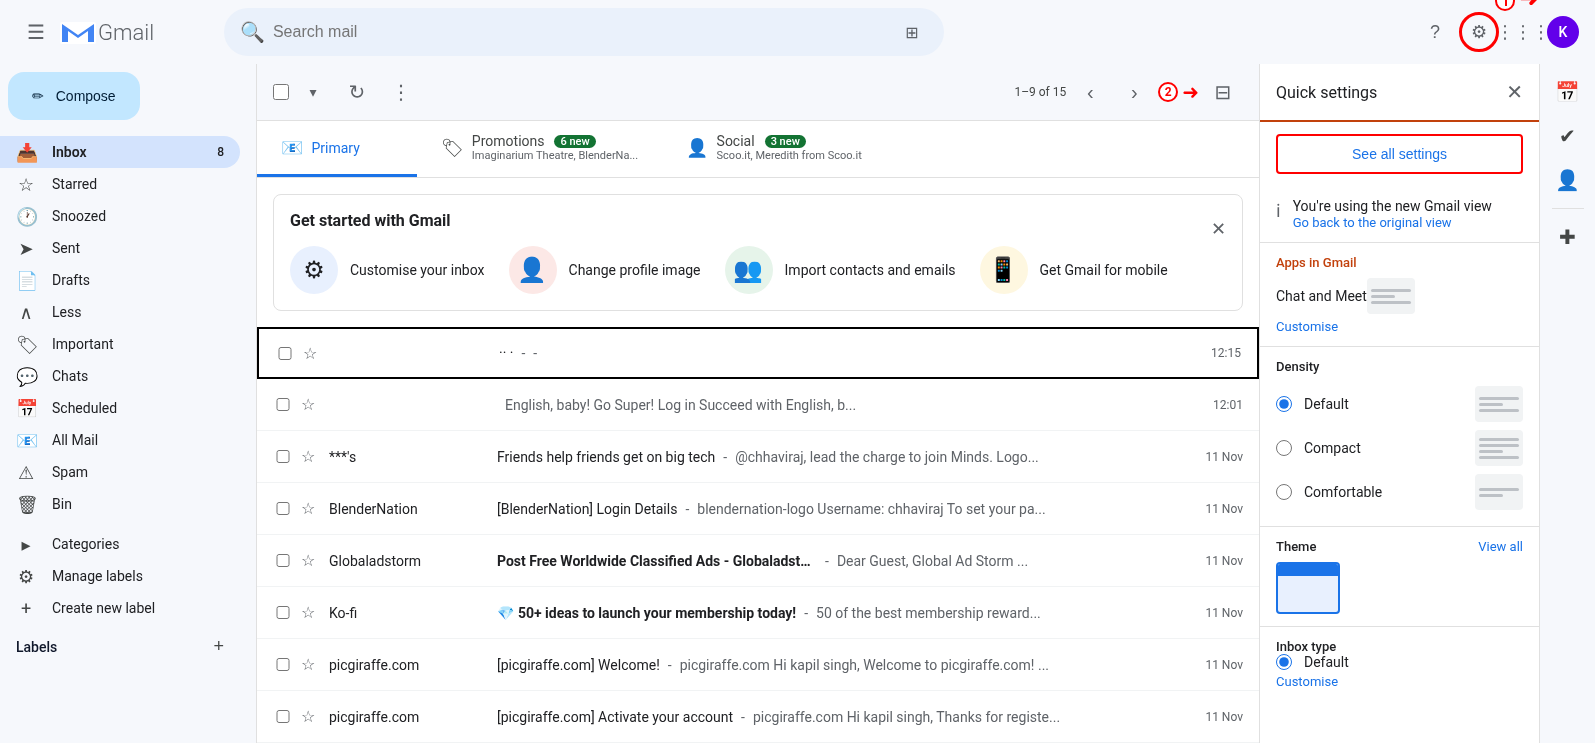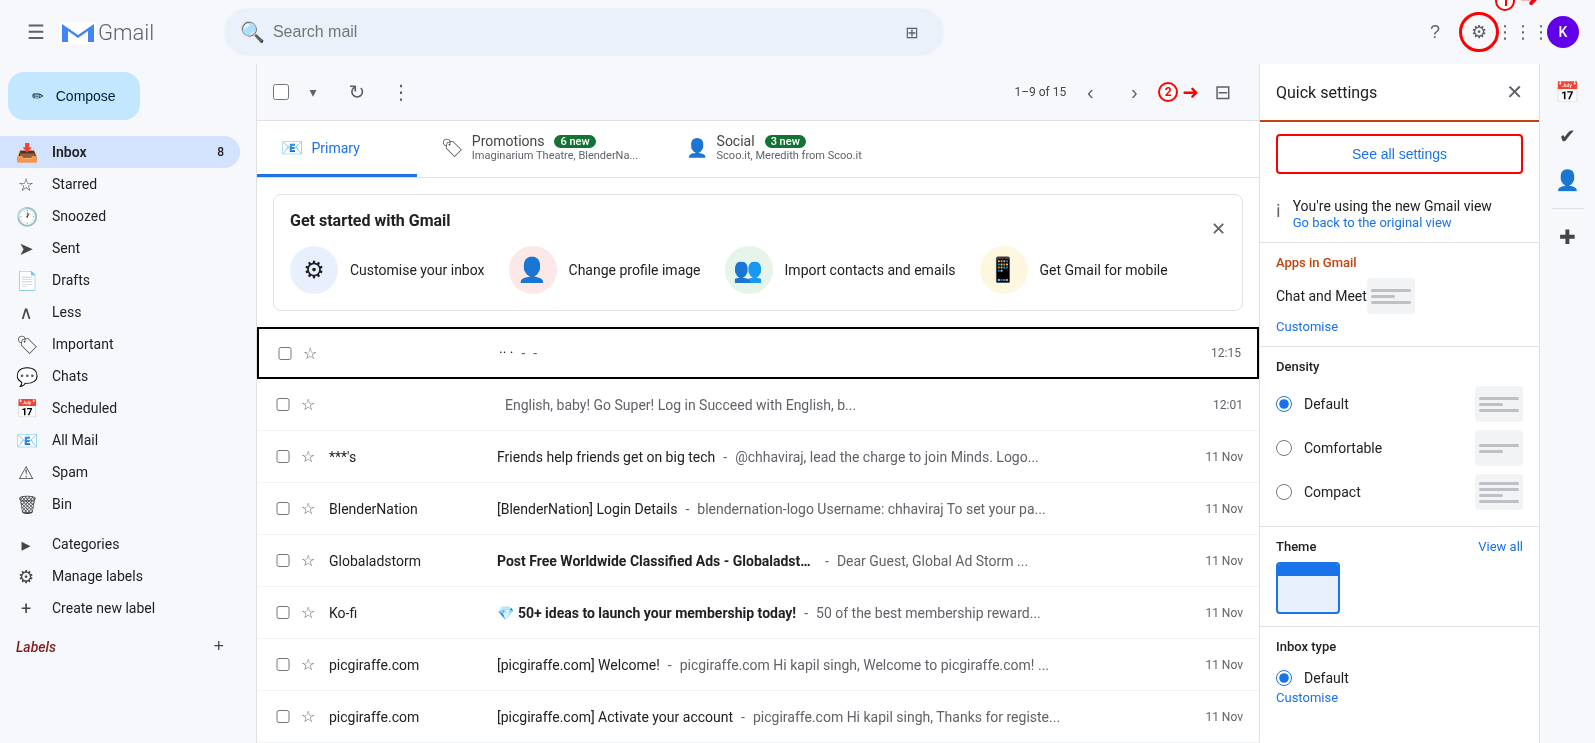--- a/index.html
+++ b/index.html
@@ -19,21 +19,21 @@
     .main { display: flex; flex: 1; overflow: hidden; }
 
     
     .sidebar { width: 256px; padding: 8px 0; overflow-y: auto; flex-shrink: 0; }
     .compose-btn { margin: 0 8px 16px 8px; background: #c2e7ff; border: none; border-radius: 16px; padding: 16px 24px; display: flex; align-items: center; gap: 12px; cursor: pointer; font-size: 14px; font-weight: 500; color: #001d35; }
     .nav-item { display: flex; align-items: center; padding: 4px 16px; height: 32px; border-radius: 0 16px 16px 0; cursor: pointer; gap: 16px; font-size: 14px; color: #202124; margin-right: 16px; }
     .nav-item.active { background: #d3e3fd; font-weight: 600; }
     .nav-item .badge { margin-left: auto; font-size: 12px; font-weight: 500; }
     .nav-item .nav-icon { font-size: 18px; color: #444746; width: 20px; text-align: center; }
     .label-header { display: flex; align-items: center; justify-content: space-between; padding: 4px 16px 4px 16px; margin-right: 16px; }
-    .label-header span { font-size: 14px; font-weight: 500; color: #7f1d1d; font-style: italic; }
+    .label-header span { font-size: 14px; font-weight: 500; color: #0f172a; }
     .add-label-btn { font-size: 18px; cursor: pointer; color: #444746; border: none; background: transparent; }
 
     
     .content { flex: 1; display: flex; flex-direction: column; overflow: hidden; border-left: 1px solid #e0e0e0; }
 
     
     .toolbar { display: flex; align-items: center; padding: 8px 16px; gap: 4px; border-bottom: 1px solid #e0e0e0; background: #f6f8fc; }
     .toolbar-right { margin-left: auto; display: flex; align-items: center; gap: 4px; font-size: 12px; color: #444746; }
 
     
@@ -90,21 +90,21 @@
     .density-label { font-size: 14px; color: #202124; }
     .density-preview { width: 48px; height: 36px; background: #f1f3f4; border-radius: 4px; margin-left: auto; display: flex; flex-direction: column; justify-content: center; gap: 3px; padding: 4px; }
     .density-line { height: 3px; background: #bdc1c6; border-radius: 2px; }
     .density-line.short { width: 60%; }
     .theme-section { padding: 12px 16px; }
     .theme-header { display: flex; align-items: center; justify-content: space-between; margin-bottom: 8px; }
     .theme-title { font-size: 13px; font-weight: 500; }
     .view-all-link { font-size: 13px; color: #1a73e8; cursor: pointer; }
     .theme-preview { width: 64px; height: 52px; background: #e8f0fe; border-radius: 4px; border: 2px solid #1a73e8; overflow: hidden; }
     .inbox-type-section { padding: 12px 16px; }
-    .inbox-type-title { font-size: 13px; font-weight: 500; margin-bottom: 16px; }
+    .inbox-type-title { font-size: 13px; font-weight: 500; margin-bottom: 0; }
     .inbox-type-option { display: flex; align-items: center; gap: 12px; }
 
     
     .right-sidebar { width: 56px; background: #f6f8fc; display: flex; flex-direction: column; align-items: center; padding: 8px 0; gap: 4px; border-left: 1px solid #e0e0e0; }
     .right-sidebar .rs-icon { width: 40px; height: 40px; display: flex; align-items: center; justify-content: center; border-radius: 50%; cursor: pointer; color: #444746; font-size: 20px; }
     .rs-divider { width: 32px; height: 1px; background: #e0e0e0; margin: 4px 0; }
 
     input[type=checkbox] { accent-color: #1a73e8; }
   </style>
 </head>
@@ -448,37 +448,37 @@
         <span class="density-label">Default</span>
         <div class="density-preview">
           <div class="density-line"></div>
           <div class="density-line short"></div>
           <div class="density-line"></div>
         </div>
       </div>
 
       <div class="density-option">
         <input type="radio" name="density" class="density-radio" style="">
-        <span class="density-label">Comfortable</span>
-        <div class="density-preview">
-          <div class="density-line"></div>
-          <div class="density-line short"></div>
-        </div>
-      </div>
-
-      <div class="density-option">
-        <input type="radio" name="density" class="density-radio" style="">
         <span class="density-label">Compact</span>
         <div class="density-preview">
           <div class="density-line"></div>
           <div class="density-line"></div>
           <div class="density-line short"></div>
           <div class="density-line"></div>
         </div>
       </div>
+
+      <div class="density-option">
+        <input type="radio" name="density" class="density-radio" style="">
+        <span class="density-label">Comfortable</span>
+        <div class="density-preview">
+          <div class="density-line"></div>
+          <div class="density-line short"></div>
+        </div>
+      </div>
     </div>
 
     <div style="border-top:1px solid #e0e0e0;"></div>
 
     <div class="theme-section">
       <div class="theme-header">
         <span class="theme-title">Theme</span>
         <a class="view-all-link">View all</a>
       </div>
       <div class="theme-preview">

